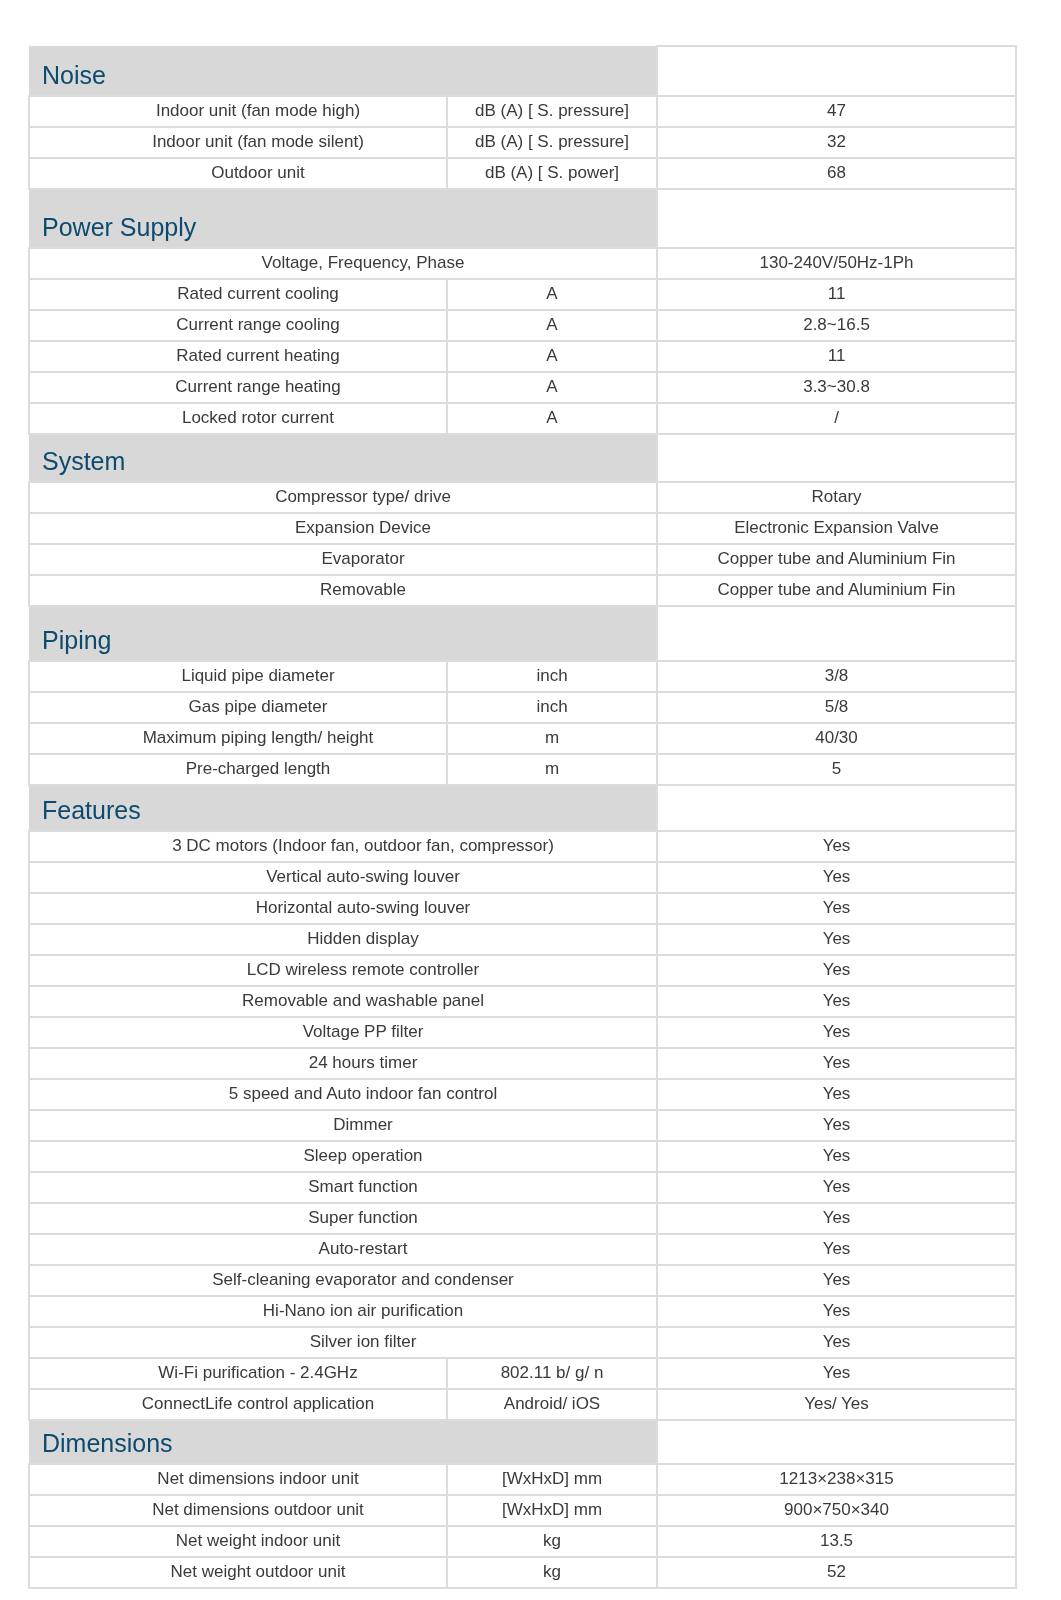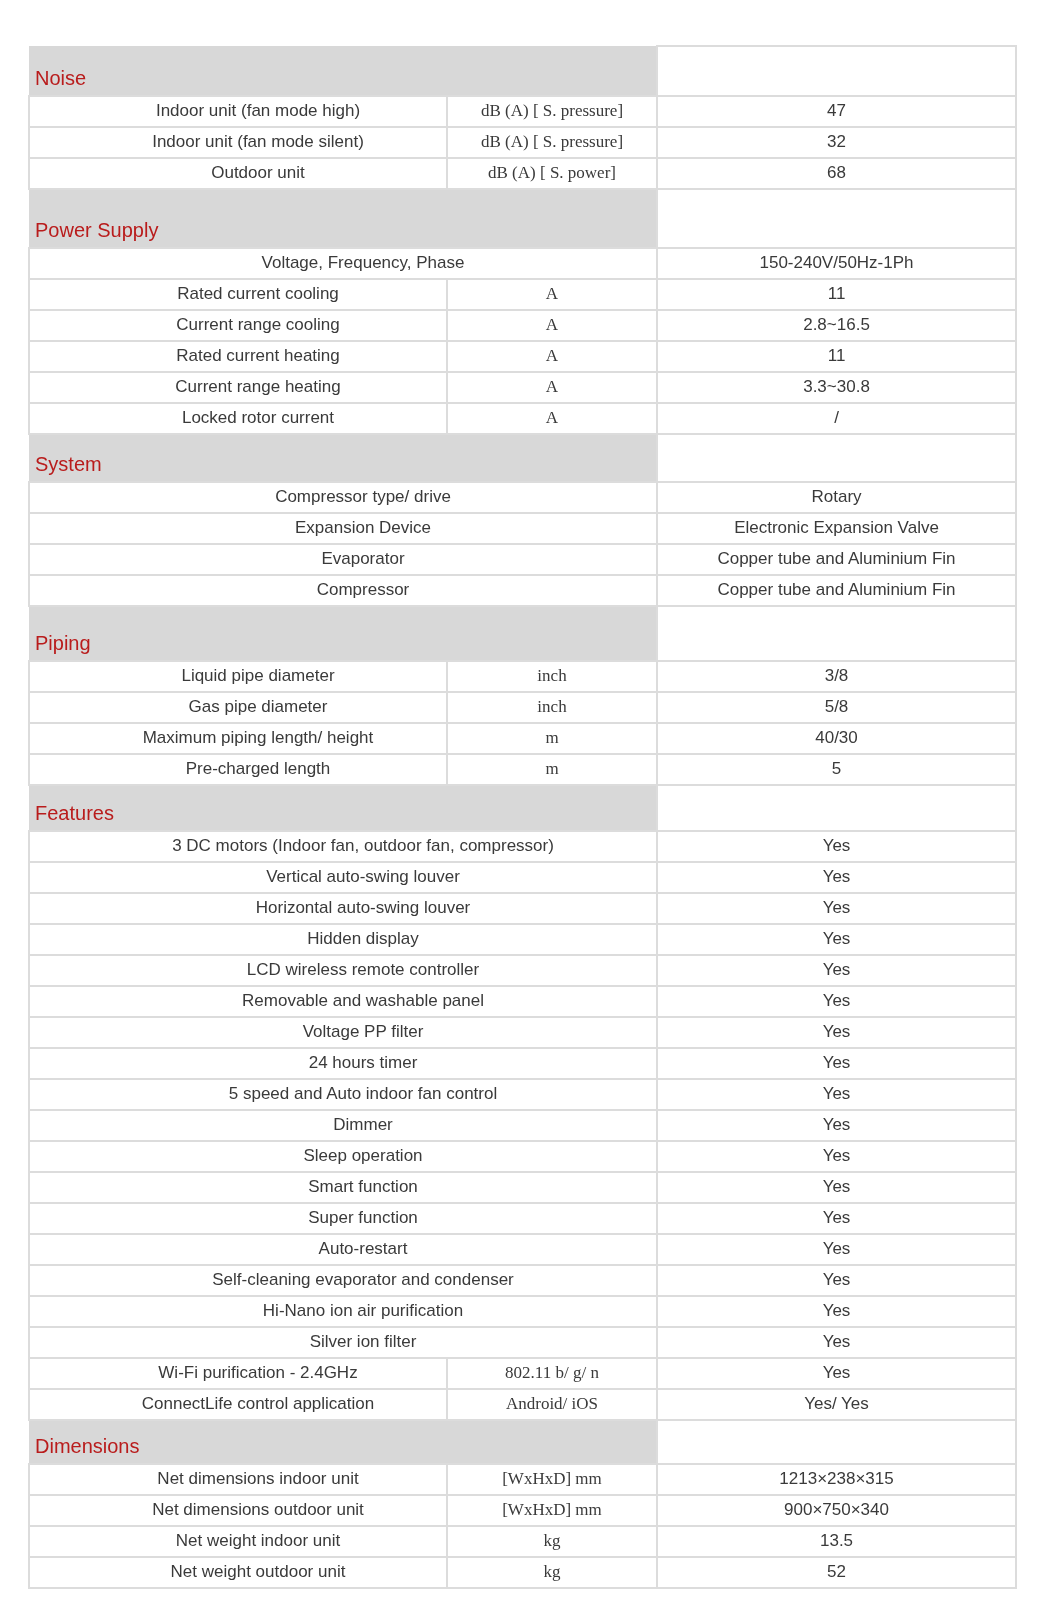--- a/index.html
+++ b/index.html
@@ -20,29 +20,29 @@
     height:29px;
     font-size:17px;
     line-height:1.1;
     padding:0;
     overflow:hidden;
     white-space:nowrap;
     vertical-align:middle;
     color:#3a3a3a;
   }
   td.lab{text-align:center;padding-left:40px;}
-  td.unit{text-align:center;font-family:Liberation Serif, serif;}
+  td.unit{text-align:center;}
   td.val{text-align:center;}
   td.sec{
     border:none;
     background:#d8d8d8;
-    font-size:20px;
-    color:#b91c1c;
+    font-size:25px;
+    color:#0c4a6e;
     text-align:left;
-    padding-left:6px;
+    padding-left:13px;
     vertical-align:bottom;
     padding-bottom:6px;
   }
   
   tr.sh0 td{height:43px;}
   tr.sh1 td{height:51px;}
   tr.sh2 td{height:40px;}
   tr.sh3 td{height:47px;}
   tr.sh4 td{height:38px;}
   tr.sh5 td{height:36px;}
@@ -76,21 +76,21 @@
           <td class="lab">Outdoor unit</td>
           <td class="unit">dB (A) [ S. power]</td>
           <td class="val">68</td>
         </tr>
         <tr class="shr sh1">
           <td class="sec" colspan="2">Power Supply</td>
           <td class="val"></td>
         </tr>
         <tr>
           <td class="lab" colspan="2">Voltage, Frequency, Phase</td>
-          <td class="val">150-240V/50Hz-1Ph</td>
+          <td class="val">130-240V/50Hz-1Ph</td>
         </tr>
         <tr>
           <td class="lab">Rated current cooling</td>
           <td class="unit">A</td>
           <td class="val">11</td>
         </tr>
         <tr>
           <td class="lab">Current range cooling</td>
           <td class="unit">A</td>
           <td class="val">2.8~16.5</td>
@@ -120,21 +120,21 @@
         </tr>
         <tr>
           <td class="lab" colspan="2">Expansion Device</td>
           <td class="val">Electronic Expansion Valve</td>
         </tr>
         <tr>
           <td class="lab" colspan="2">Evaporator</td>
           <td class="val">Copper tube and Aluminium Fin</td>
         </tr>
         <tr>
-          <td class="lab" colspan="2">Compressor</td>
+          <td class="lab" colspan="2">Removable</td>
           <td class="val">Copper tube and Aluminium Fin</td>
         </tr>
         <tr class="shr sh3">
           <td class="sec" colspan="2">Piping</td>
           <td class="val"></td>
         </tr>
         <tr>
           <td class="lab">Liquid pipe diameter</td>
           <td class="unit">inch</td>
           <td class="val">3/8</td>

